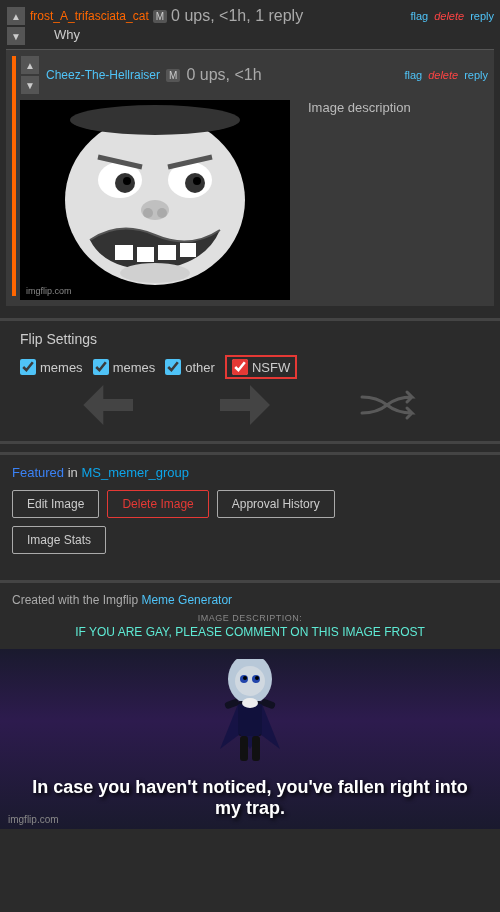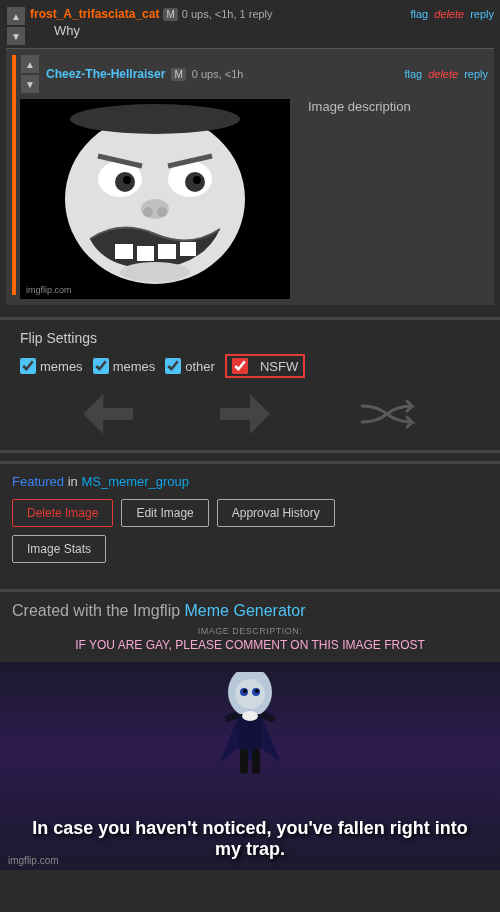--- a/index.html
+++ b/index.html
@@ -43,36 +43,36 @@
     }
     .comment-meta {
       display: flex;
       align-items: center;
       gap: 4px;
       flex-wrap: wrap;
     }
     .username {
       color: #4fc3f7;
       font-size: 12px;
-      font-weight: bold;
+      font-weight: normal;
       text-align: right;
     }
     .username.orange {
       color: #ff6600;
     }
     .badge {
       background: #555;
       color: #ccc;
       font-size: 10px;
       padding: 1px 3px;
       border-radius: 2px;
     }
     .meta-text {
       color: #aaa;
-      font-size: 11px;
+      font-size: 16px;
     }
     .action-links {
       margin-left: auto;
       display: flex;
       gap: 6px;
     }
     .action-link {
       color: #4fc3f7;
       font-size: 11px;
       cursor: pointer;
@@ -146,40 +146,39 @@
     }
     .flip-settings-title {
       color: #ccc;
       font-size: 14px;
       margin-bottom: 8px;
     }
     .checkboxes-row {
       display: flex;
       align-items: center;
       gap: 10px;
-      margin-bottom: 10px;
     }
     .checkbox-item {
       display: flex;
       align-items: center;
       gap: 4px;
       color: #ccc;
       font-size: 13px;
     }
     .checkbox-item input[type="checkbox"] {
       width: 16px;
       height: 16px;
       accent-color: #4fc3f7;
     }
     .nsfw-checkbox {
       border: 2px solid #e53935;
       padding: 2px 5px;
       display: flex;
       align-items: center;
-      gap: 12px;
+      gap: 4px;
     }
     .nsfw-checkbox input[type="checkbox"] {
       accent-color: #e53935;
     }
     .nsfw-label {
       color: #ccc;
       font-size: 13px;
     }
 
     
@@ -246,48 +245,48 @@
     }
 
     
     .created-section {
       background: #2b2b2b;
       border-top: 3px solid #444;
       padding: 10px 12px;
       margin-top: 8px;
     }
     .created-line {
-      font-size: 16px;
+      font-size: 12px;
       color: #aaa;
       margin-bottom: 6px;
     }
     .meme-gen-link {
       color: #4fc3f7;
       cursor: pointer;
     }
     .image-desc-section {
       margin-top: 4px;
       text-align: center;
     }
     .image-desc-header {
       font-size: 9px;
       color: #888;
       letter-spacing: 0.5px;
       text-transform: uppercase;
       margin-bottom: 2px;
     }
     .image-desc-text {
       font-size: 12px;
-      color: #f9a8d4;
+      color: #5eead4;
     }
 
     
     .bottom-meme {
       width: 500px;
-      height: 208px;
+      height: 180px;
       background: #1a1a2e;
       display: flex;
       flex-direction: column;
       align-items: center;
       justify-content: flex-end;
       padding-bottom: 10px;
       position: relative;
       overflow: hidden;
     }
     .bottom-meme-text {
@@ -437,22 +436,22 @@
   </div>
 </div>
 
 <div class="featured-section">
   <div class="featured-line">
     <span class="featured-word">Featured</span>
     <span> in </span>
     <span class="group-link">MS_memer_group</span>
   </div>
   <div class="buttons-row">
+    <button class="btn">Edit Image</button>
     <button class="btn btn-danger">Delete Image</button>
-    <button class="btn">Edit Image</button>
     <button class="btn">Approval History</button>
   </div>
   <div class="buttons-row">
     <button class="btn">Image Stats</button>
   </div>
 </div>
 
 <div class="created-section">
   <div class="created-line">
     <span>Created with the Imgflip</span>

